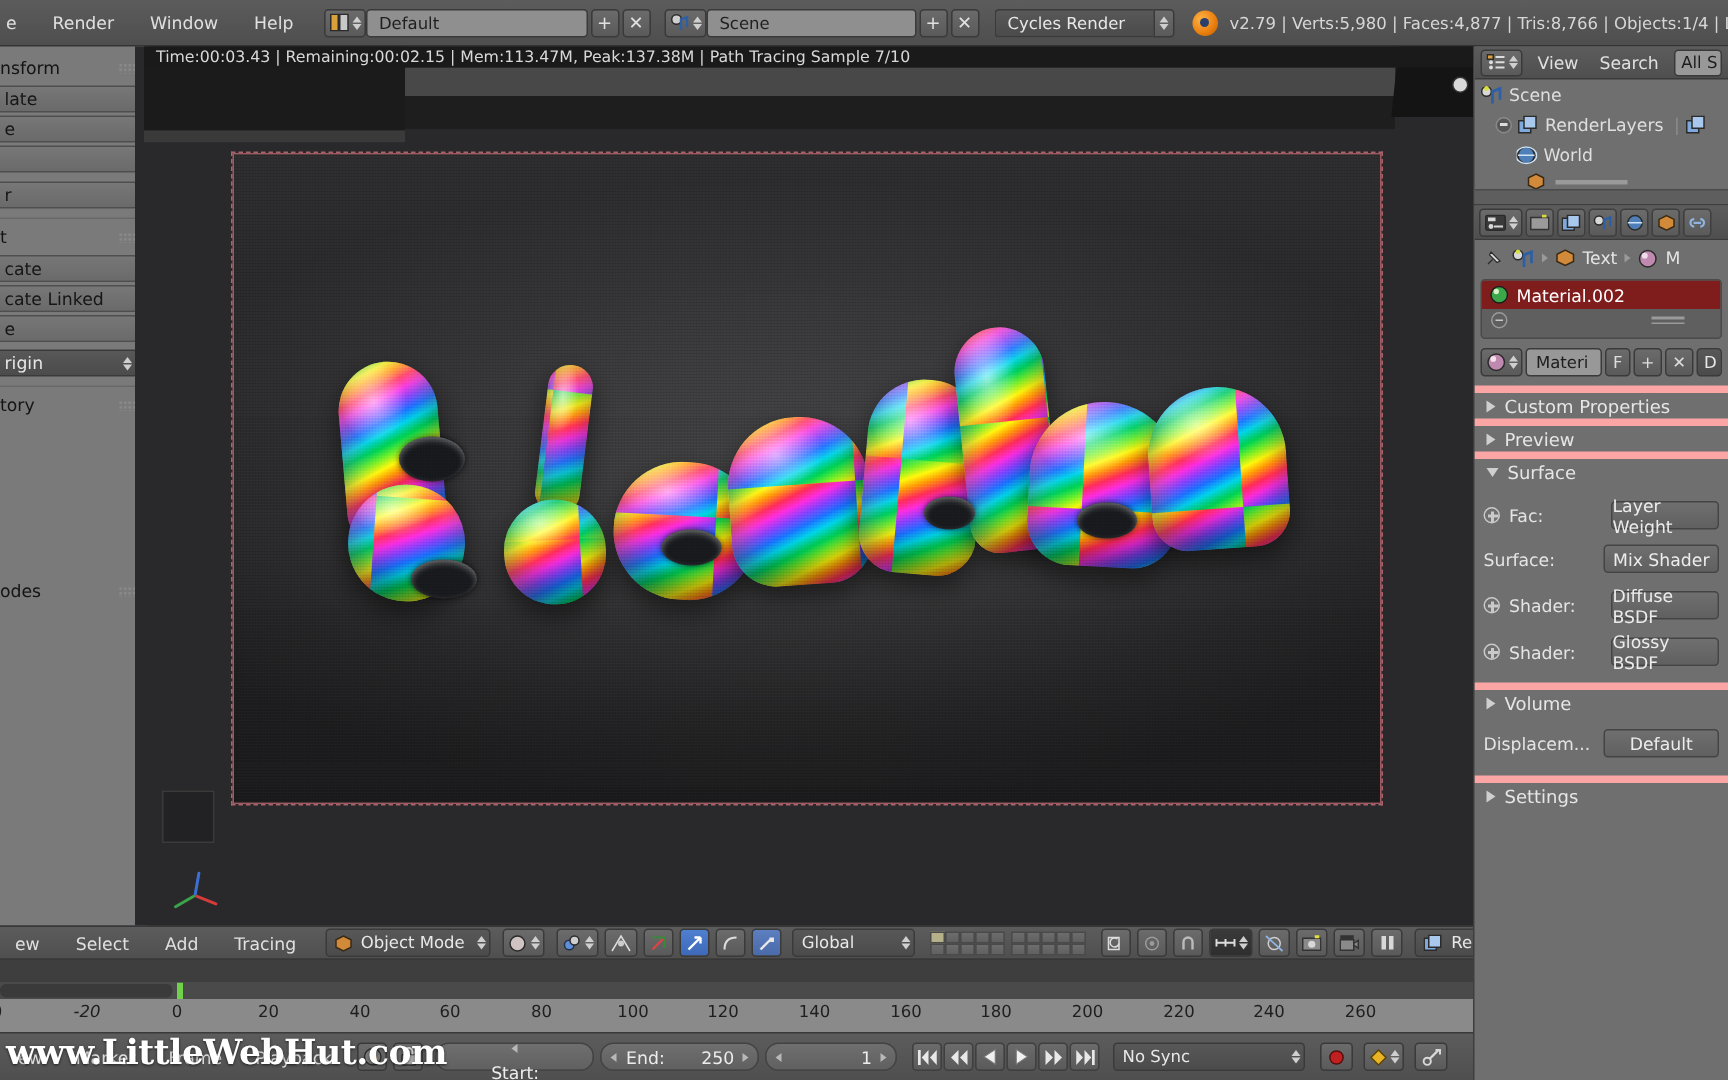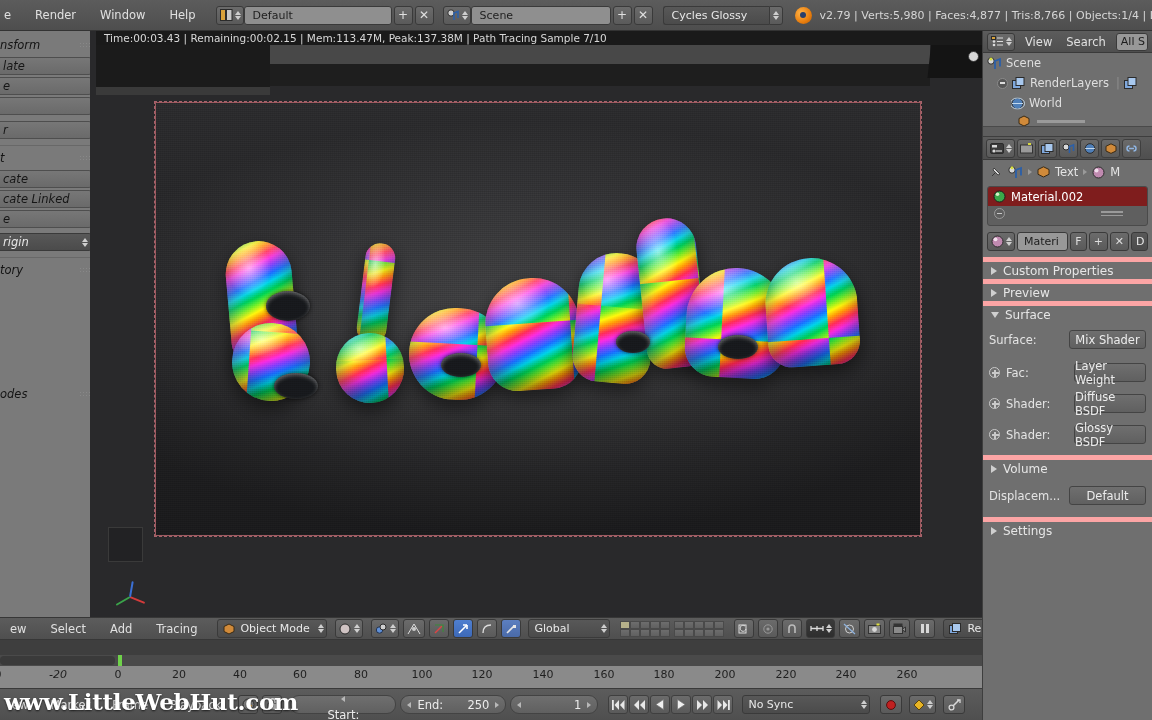--- a/index.html
+++ b/index.html
@@ -118,21 +118,21 @@
   #renderoverlay .dark2{position:absolute;left:174px;top:14px;width:660px;height:19px;background:#484848;}
   #renderoverlay .dark3{position:absolute;left:174px;top:33px;width:660px;height:22px;background:#1e1e1e;}
   #renderoverlay .dark4{position:absolute;left:834px;top:0;width:60px;height:47px;background:#141414;transform:skewX(-6deg);}
   #renderoverlay .dark5{position:absolute;left:0;top:56px;width:174px;height:8px;background:#3a3a3a;}
   #renderoverlay .knob{position:absolute;left:872px;top:20px;width:11px;height:11px;border-radius:50%;background:#d8d8d8;border:1px solid #333;}
 
   
   #toolshelf {
     position:absolute; left:0; top:31px; width:99px; height:586px;
     background:#7a7a7a; border-right:1px solid #3b3b3b;
-    overflow:hidden; padding-top: 2px; font-style: italic;
+    overflow:hidden; padding-top: 2px;
   }
   .ts-header {
     display:flex; align-items:center; justify-content:space-between;
     height:20px; padding: 0 6px 0 0; color:#1d1d1d; font-size:11.5px;
     margin-top: 2px;
   }
   .ts-header span.lbl { color:#141414; }
   .ts-btn {
     margin: 2px 6px 2px -14px;
     height:18px;
@@ -358,21 +358,21 @@
           </span>
       </div>
       <div class="combofield" style="width:140px;">Scene</div>
       <div class="plusx">
         <div>+</div>
         <div>✕</div>
       </div>
     </div>
 
     <div style="display:flex;align-items:center;margin-left:10px;">
-      <div class="combofield" style="width:106px;background:linear-gradient(#585858,#4b4b4b);color:#e8e8e8;border-radius:3px 0 0 3px;border-right:none;">Cycles Glossy</div>
+      <div class="combofield" style="width:106px;background:linear-gradient(#585858,#4b4b4b);color:#e8e8e8;border-radius:3px 0 0 3px;border-right:none;">Cycles Render</div>
       <div class="iconcombo" style="border-radius:0 3px 3px 0;padding:0 3px;">
         <span class="sm-spin">
             <i class="up"></i>
             <i class="dn"></i>
           </span>
       </div>
     </div>
 
     <div class="blender-logo" style="margin-left:12px;"></div>
     <div id="statustext">v2.79 | Verts:5,980 | Faces:4,877 | Tris:8,766 | Objects:1/4 | Lamps:0/1 | Mem:51.</div>
@@ -796,28 +796,28 @@
     </div>
     <div class="panel-head">
       <span class="tri-r"></span>
       <span>Preview</span>
     </div>
     <div class="panel-head">
       <span class="tri"></span>
       <span>Surface</span>
     </div>
 
-    <div class="prop-row" style="margin-top:4px;">
-      <span class="lbl">Surface:</span>
-      <span class="val">Mix Shader</span>
-    </div>
     <div class="prop-row" style="margin-top:8px;">
       <span class="dotico"></span>
       <span class="lbl" style="width:62px;">Fac:</span>
       <span class="val">Layer Weight</span>
+    </div>
+    <div class="prop-row" style="margin-top:4px;">
+      <span class="lbl">Surface:</span>
+      <span class="val">Mix Shader</span>
     </div>
     <div class="prop-row" style="margin-top:6px;">
       <span class="dotico"></span>
       <span class="lbl" style="width:62px;">Shader:</span>
       <span class="val">Diffuse BSDF</span>
     </div>
     <div class="prop-row" style="margin-top:6px;">
       <span class="dotico"></span>
       <span class="lbl" style="width:62px;">Shader:</span>
       <span class="val">Glossy BSDF</span>

